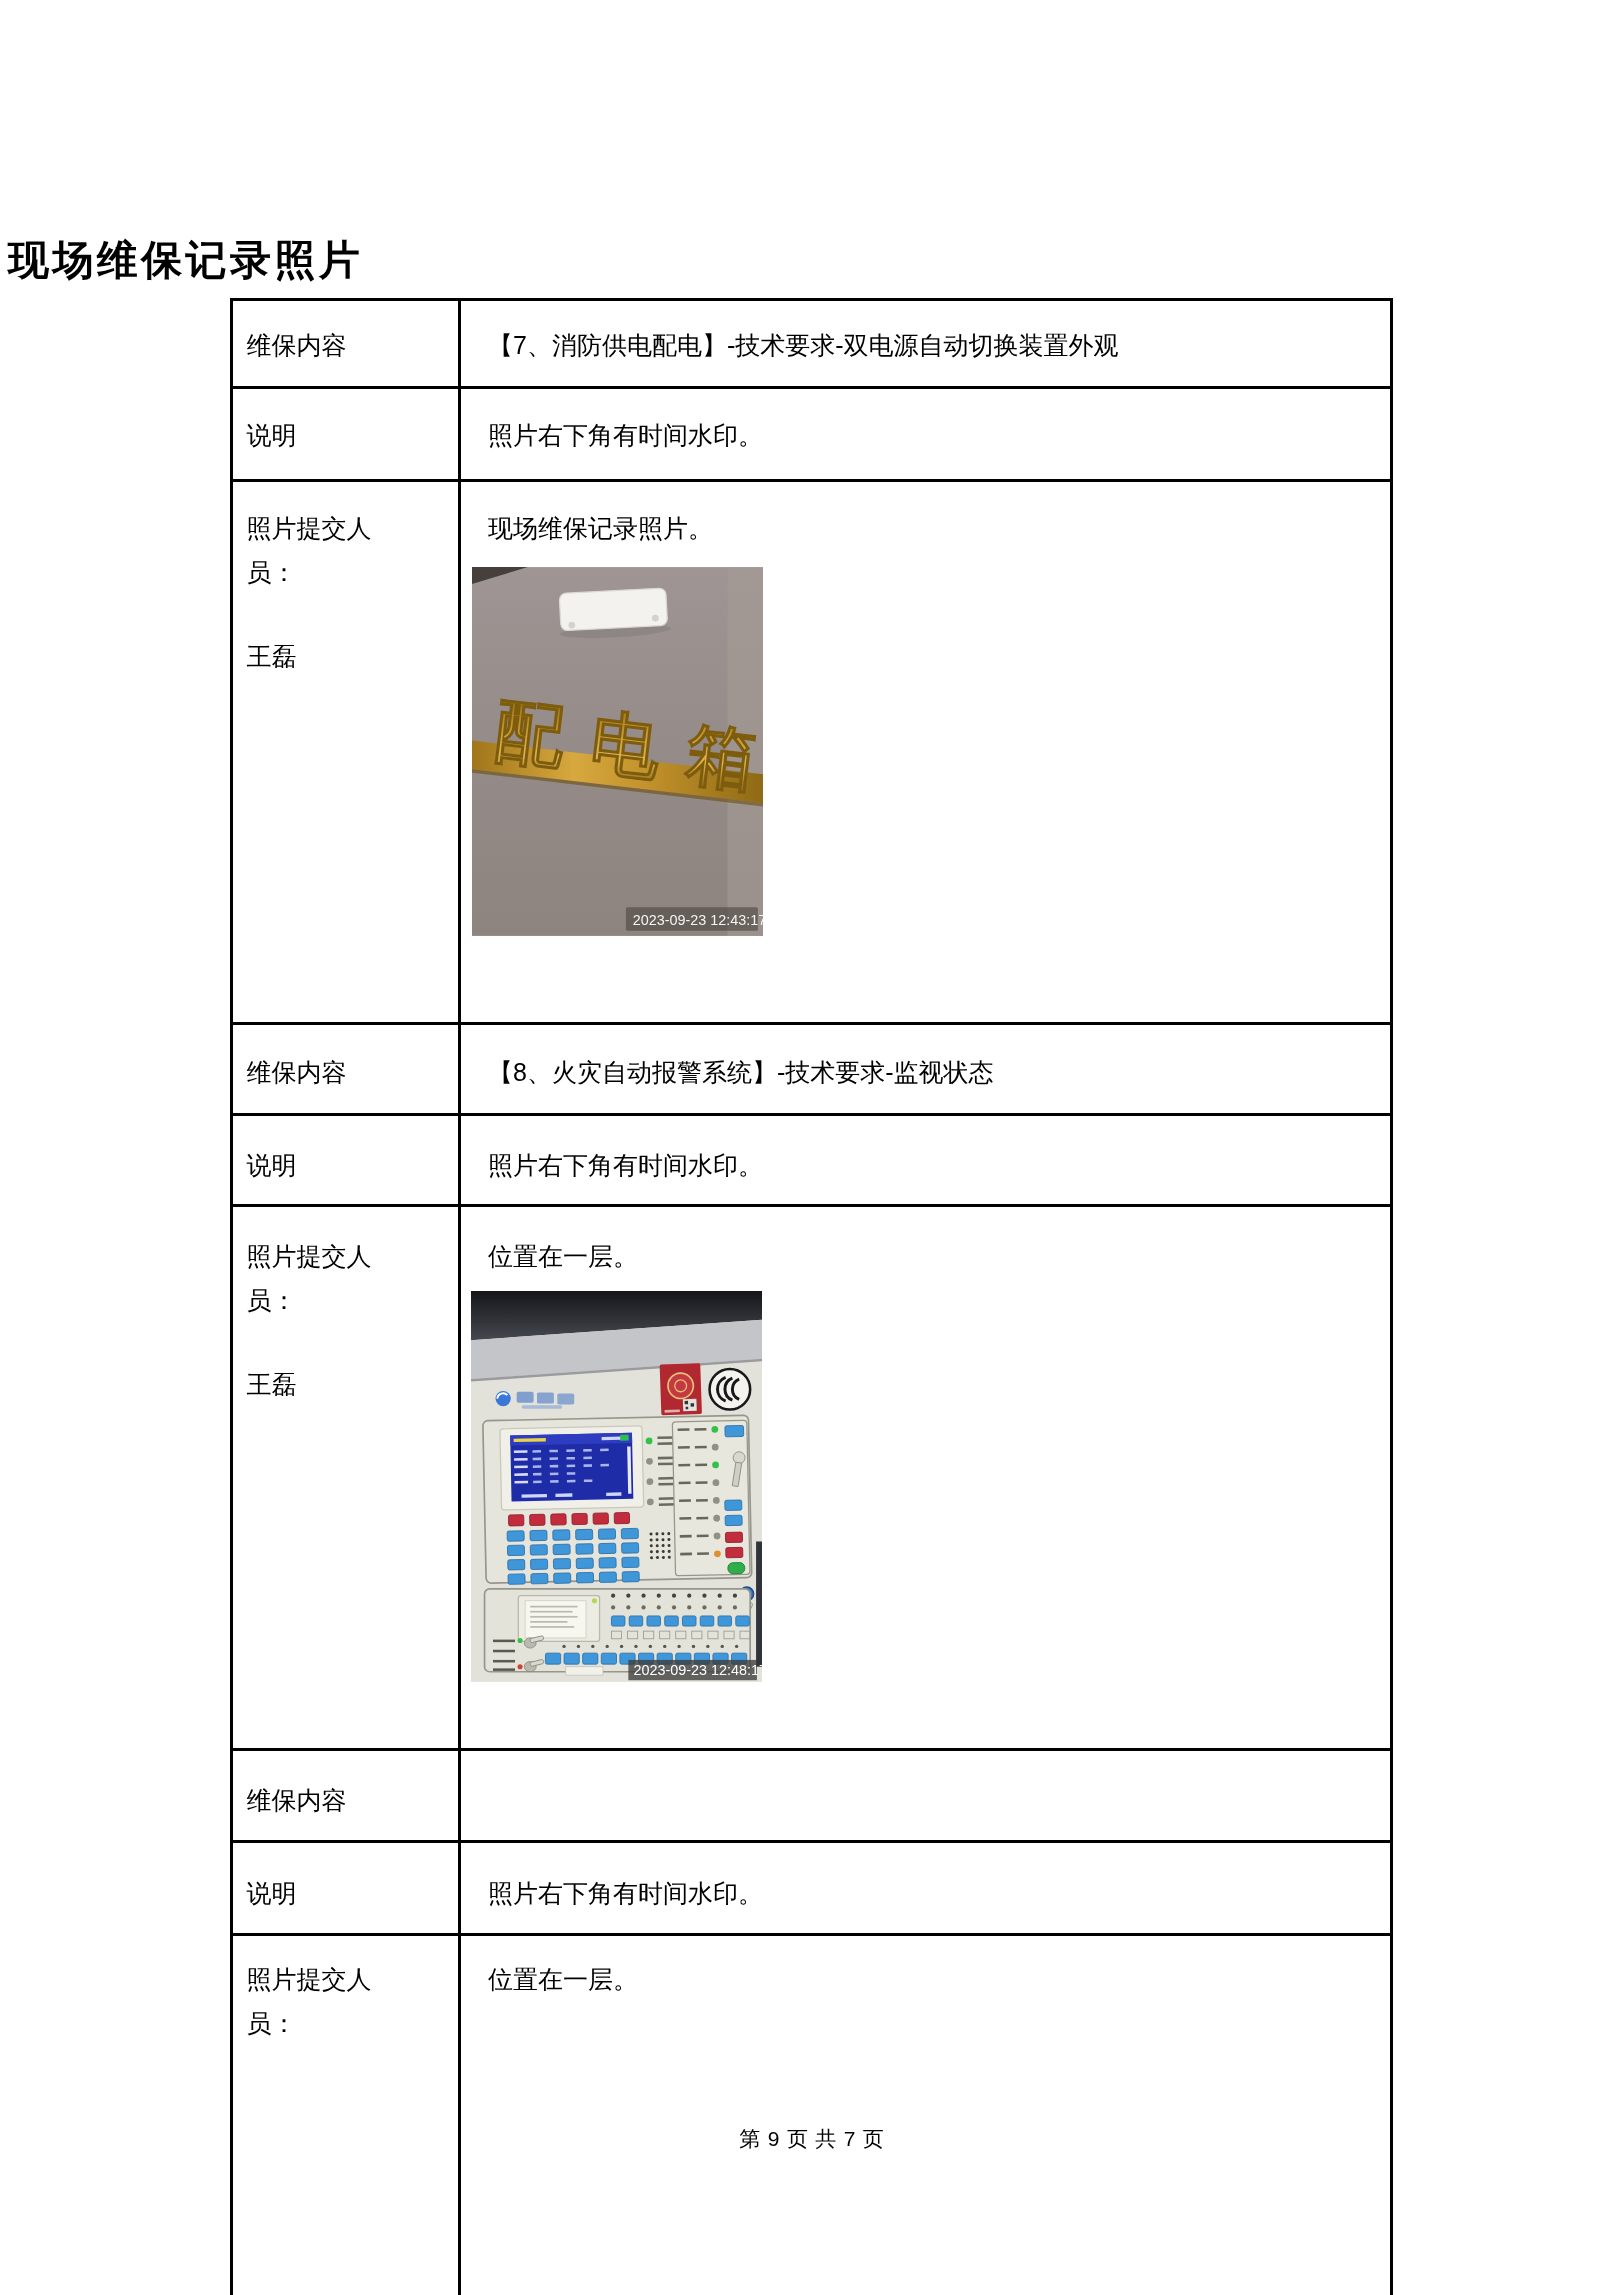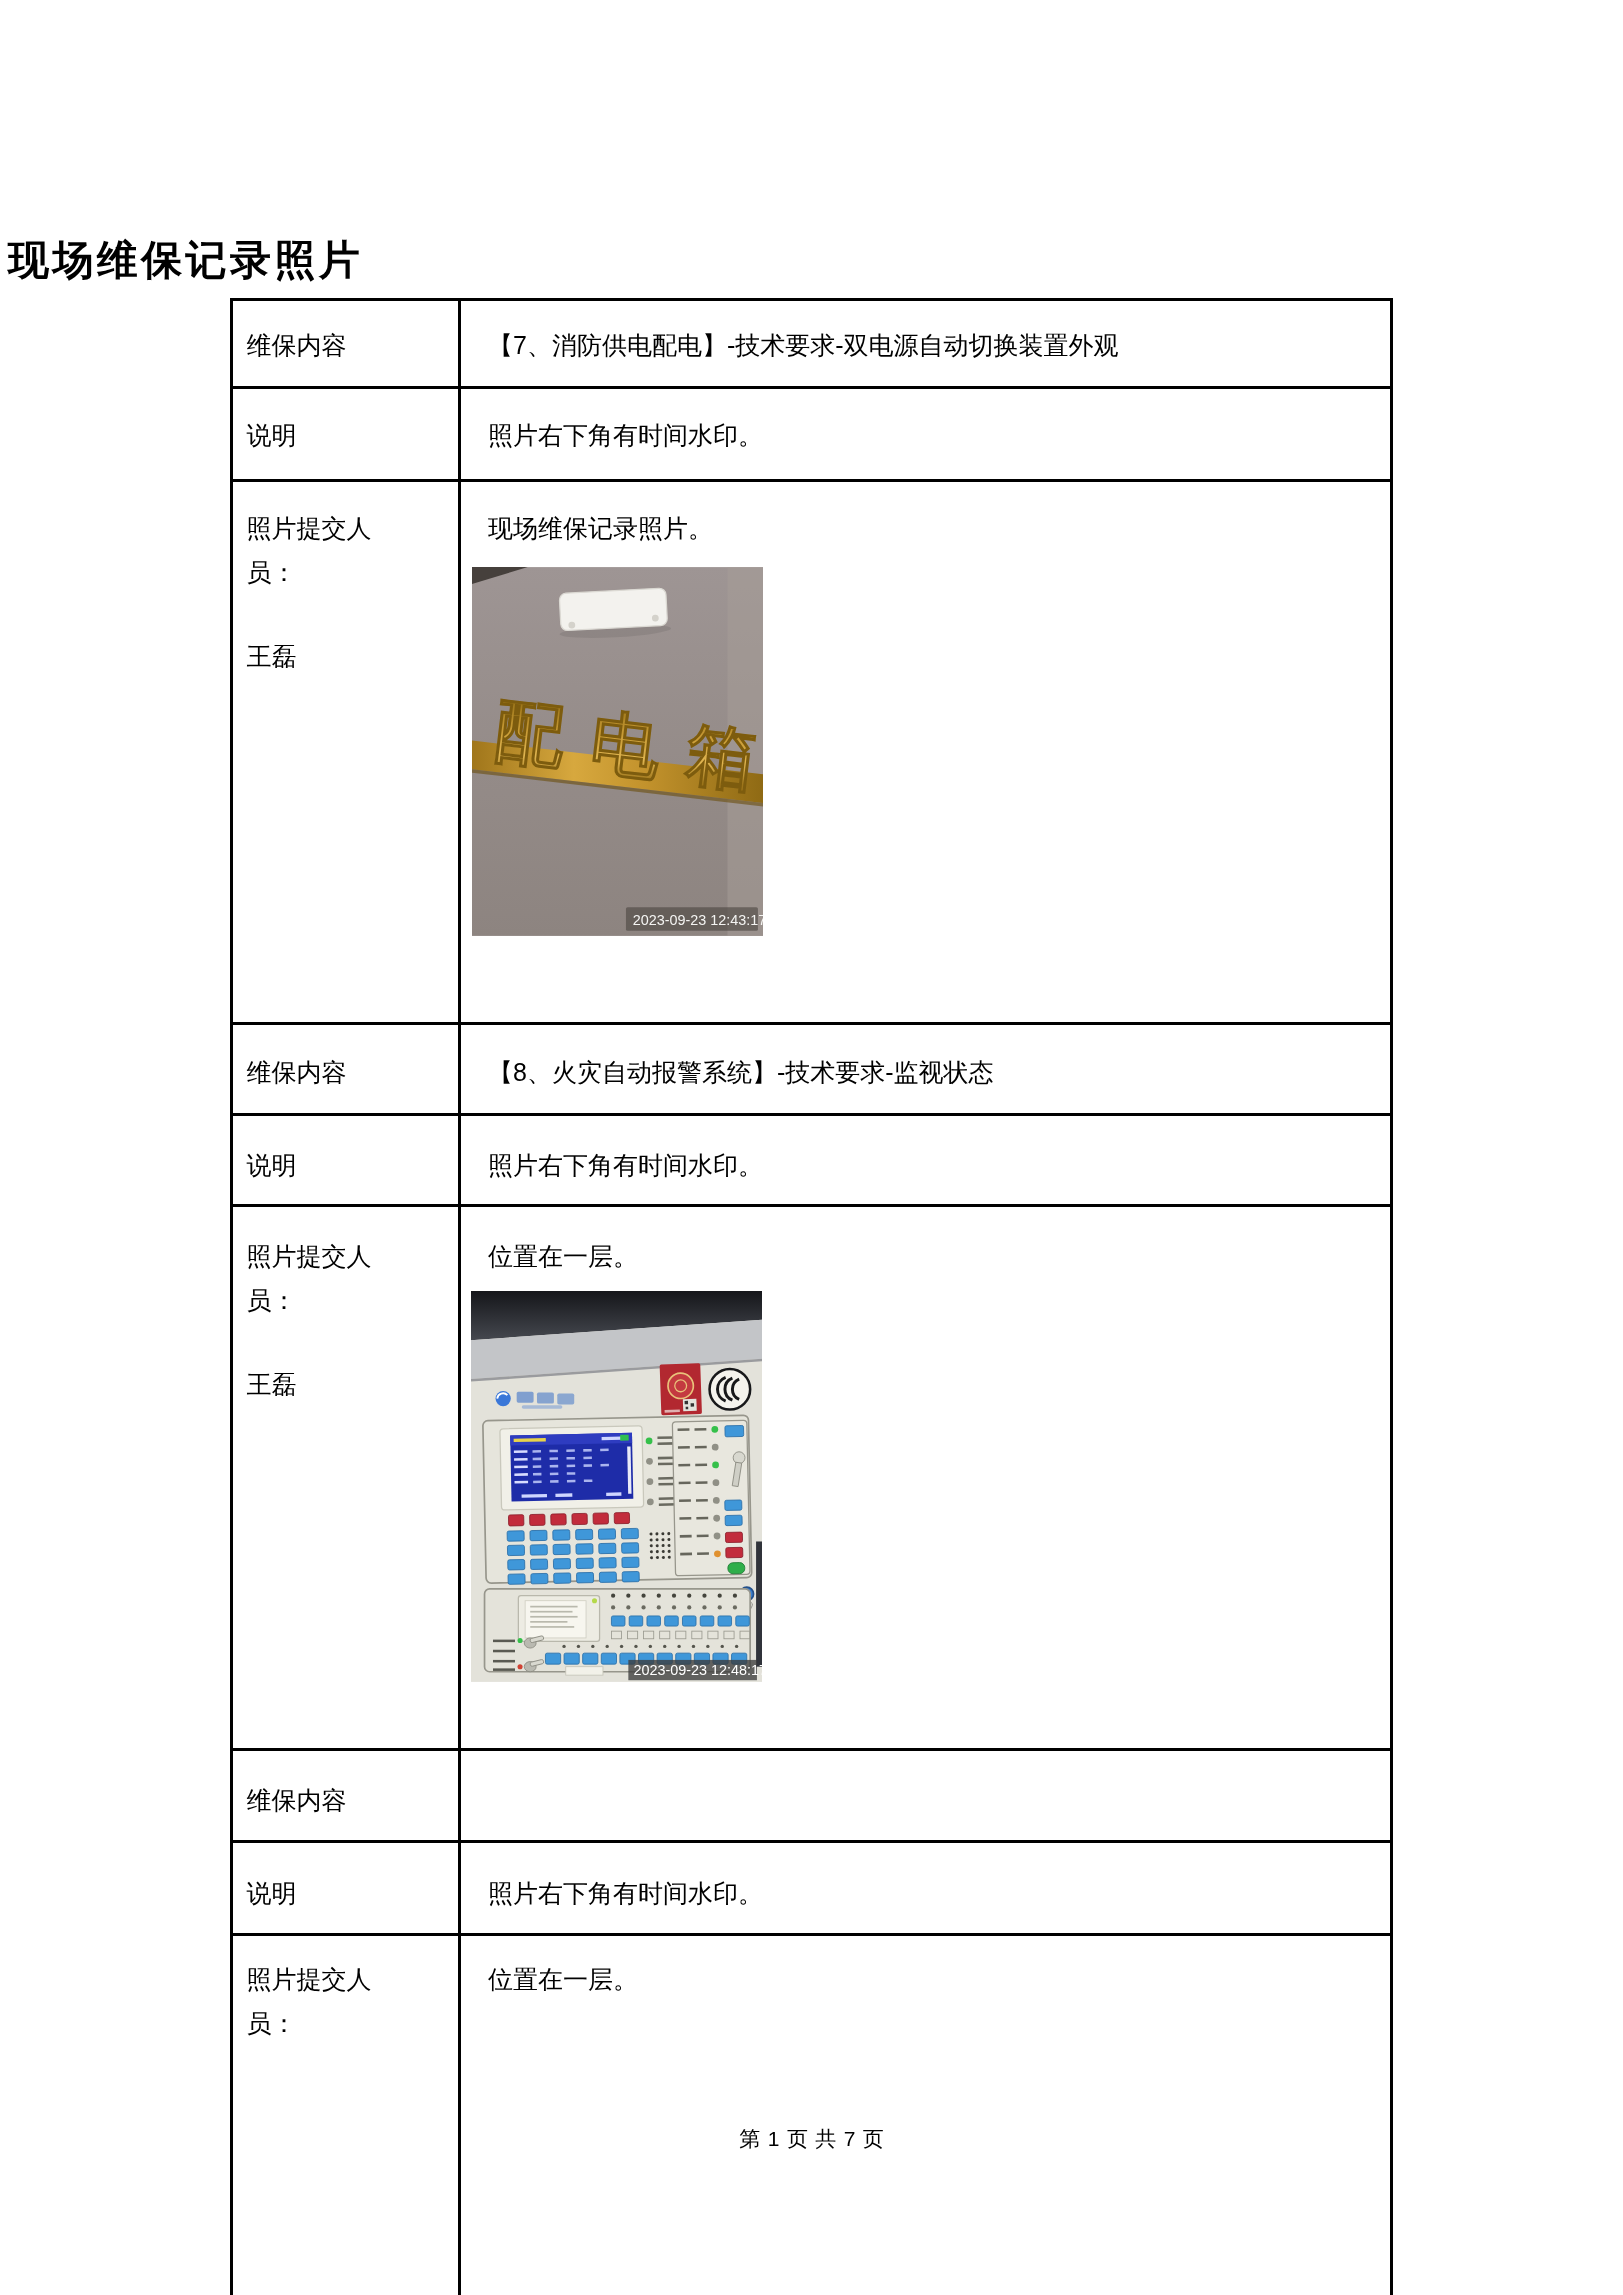--- a/index.html
+++ b/index.html
@@ -394,16 +394,16 @@
       </svg>
     </div>
 
     <div class="cell lblc" style="top:1477px">维保内容</div>
     <div class="cell lblc" style="top:1570px">说明</div>
     <div class="cell cntc" style="top:1570px">照片右下角有时间水印。</div>
     <div class="cell subm" style="top:1656px"><span>照片提交人员：</span></div>
     <div class="cell cntc" style="top:1656px">位置在一层。</div>
   </div>
 
-  <div class="footer">第 1 页 共 7 页</div>
+  <div class="footer">第 9 页 共 7 页</div>
 
 </div>
 
 
 </body></html>

